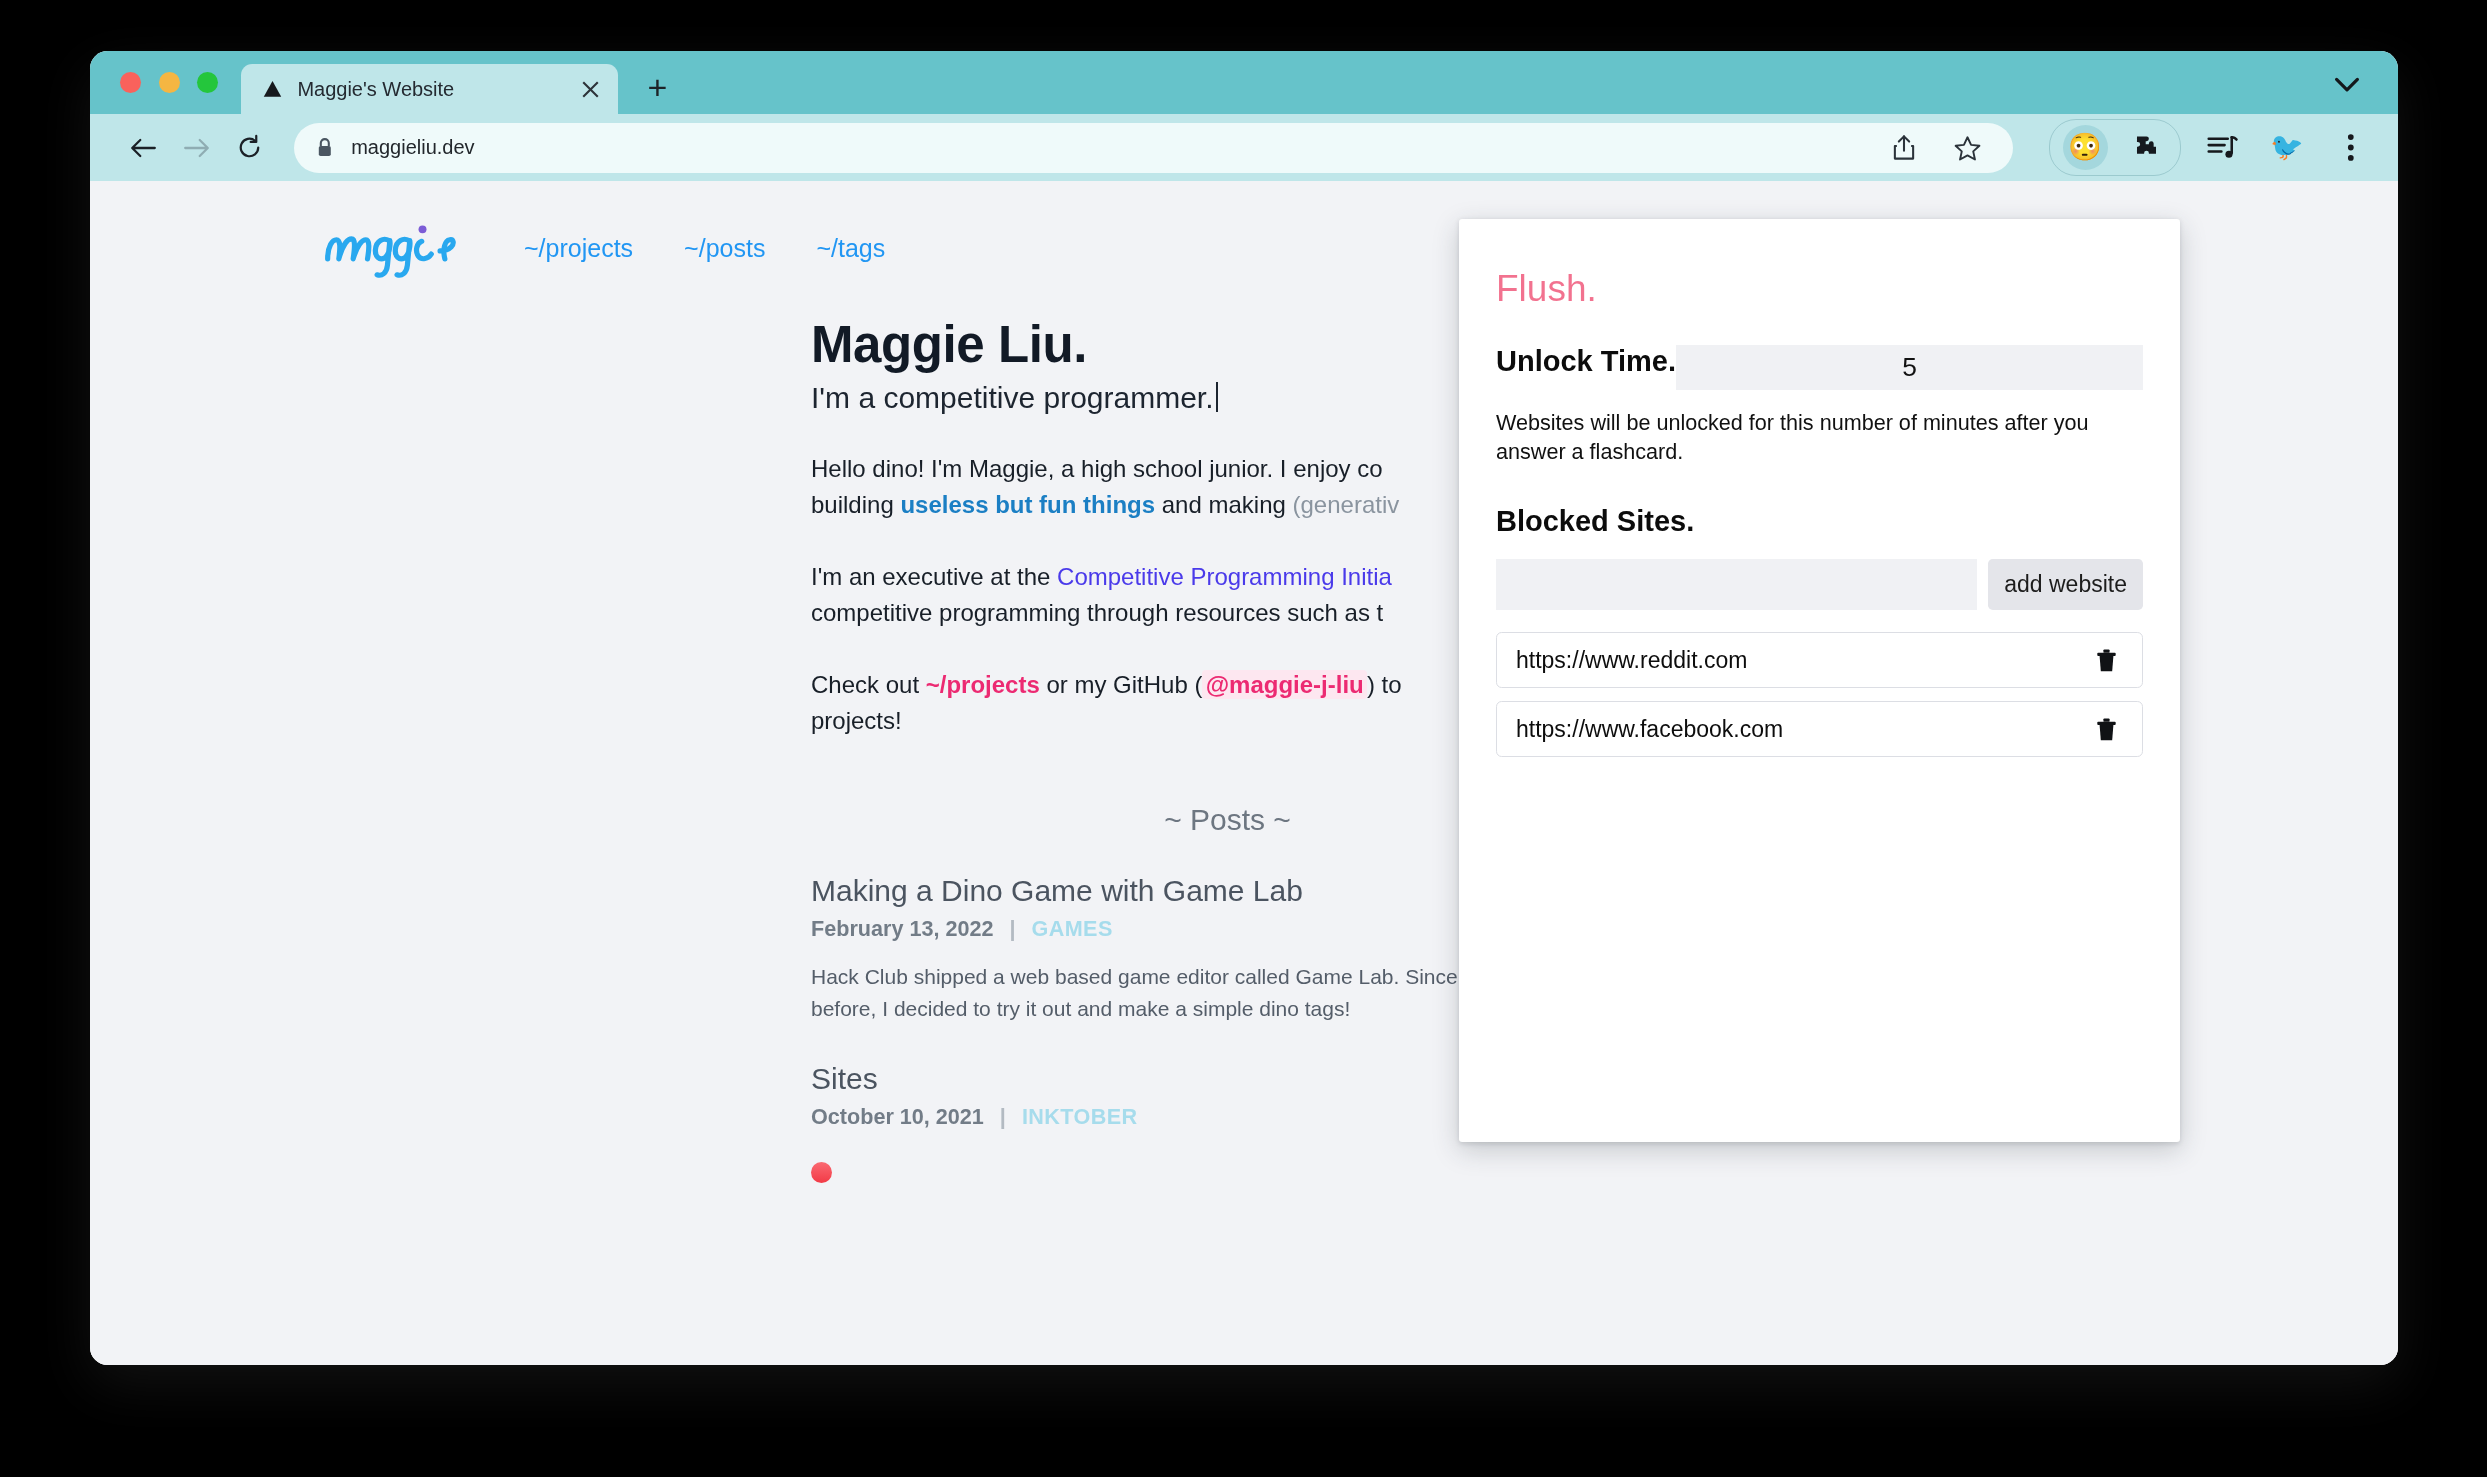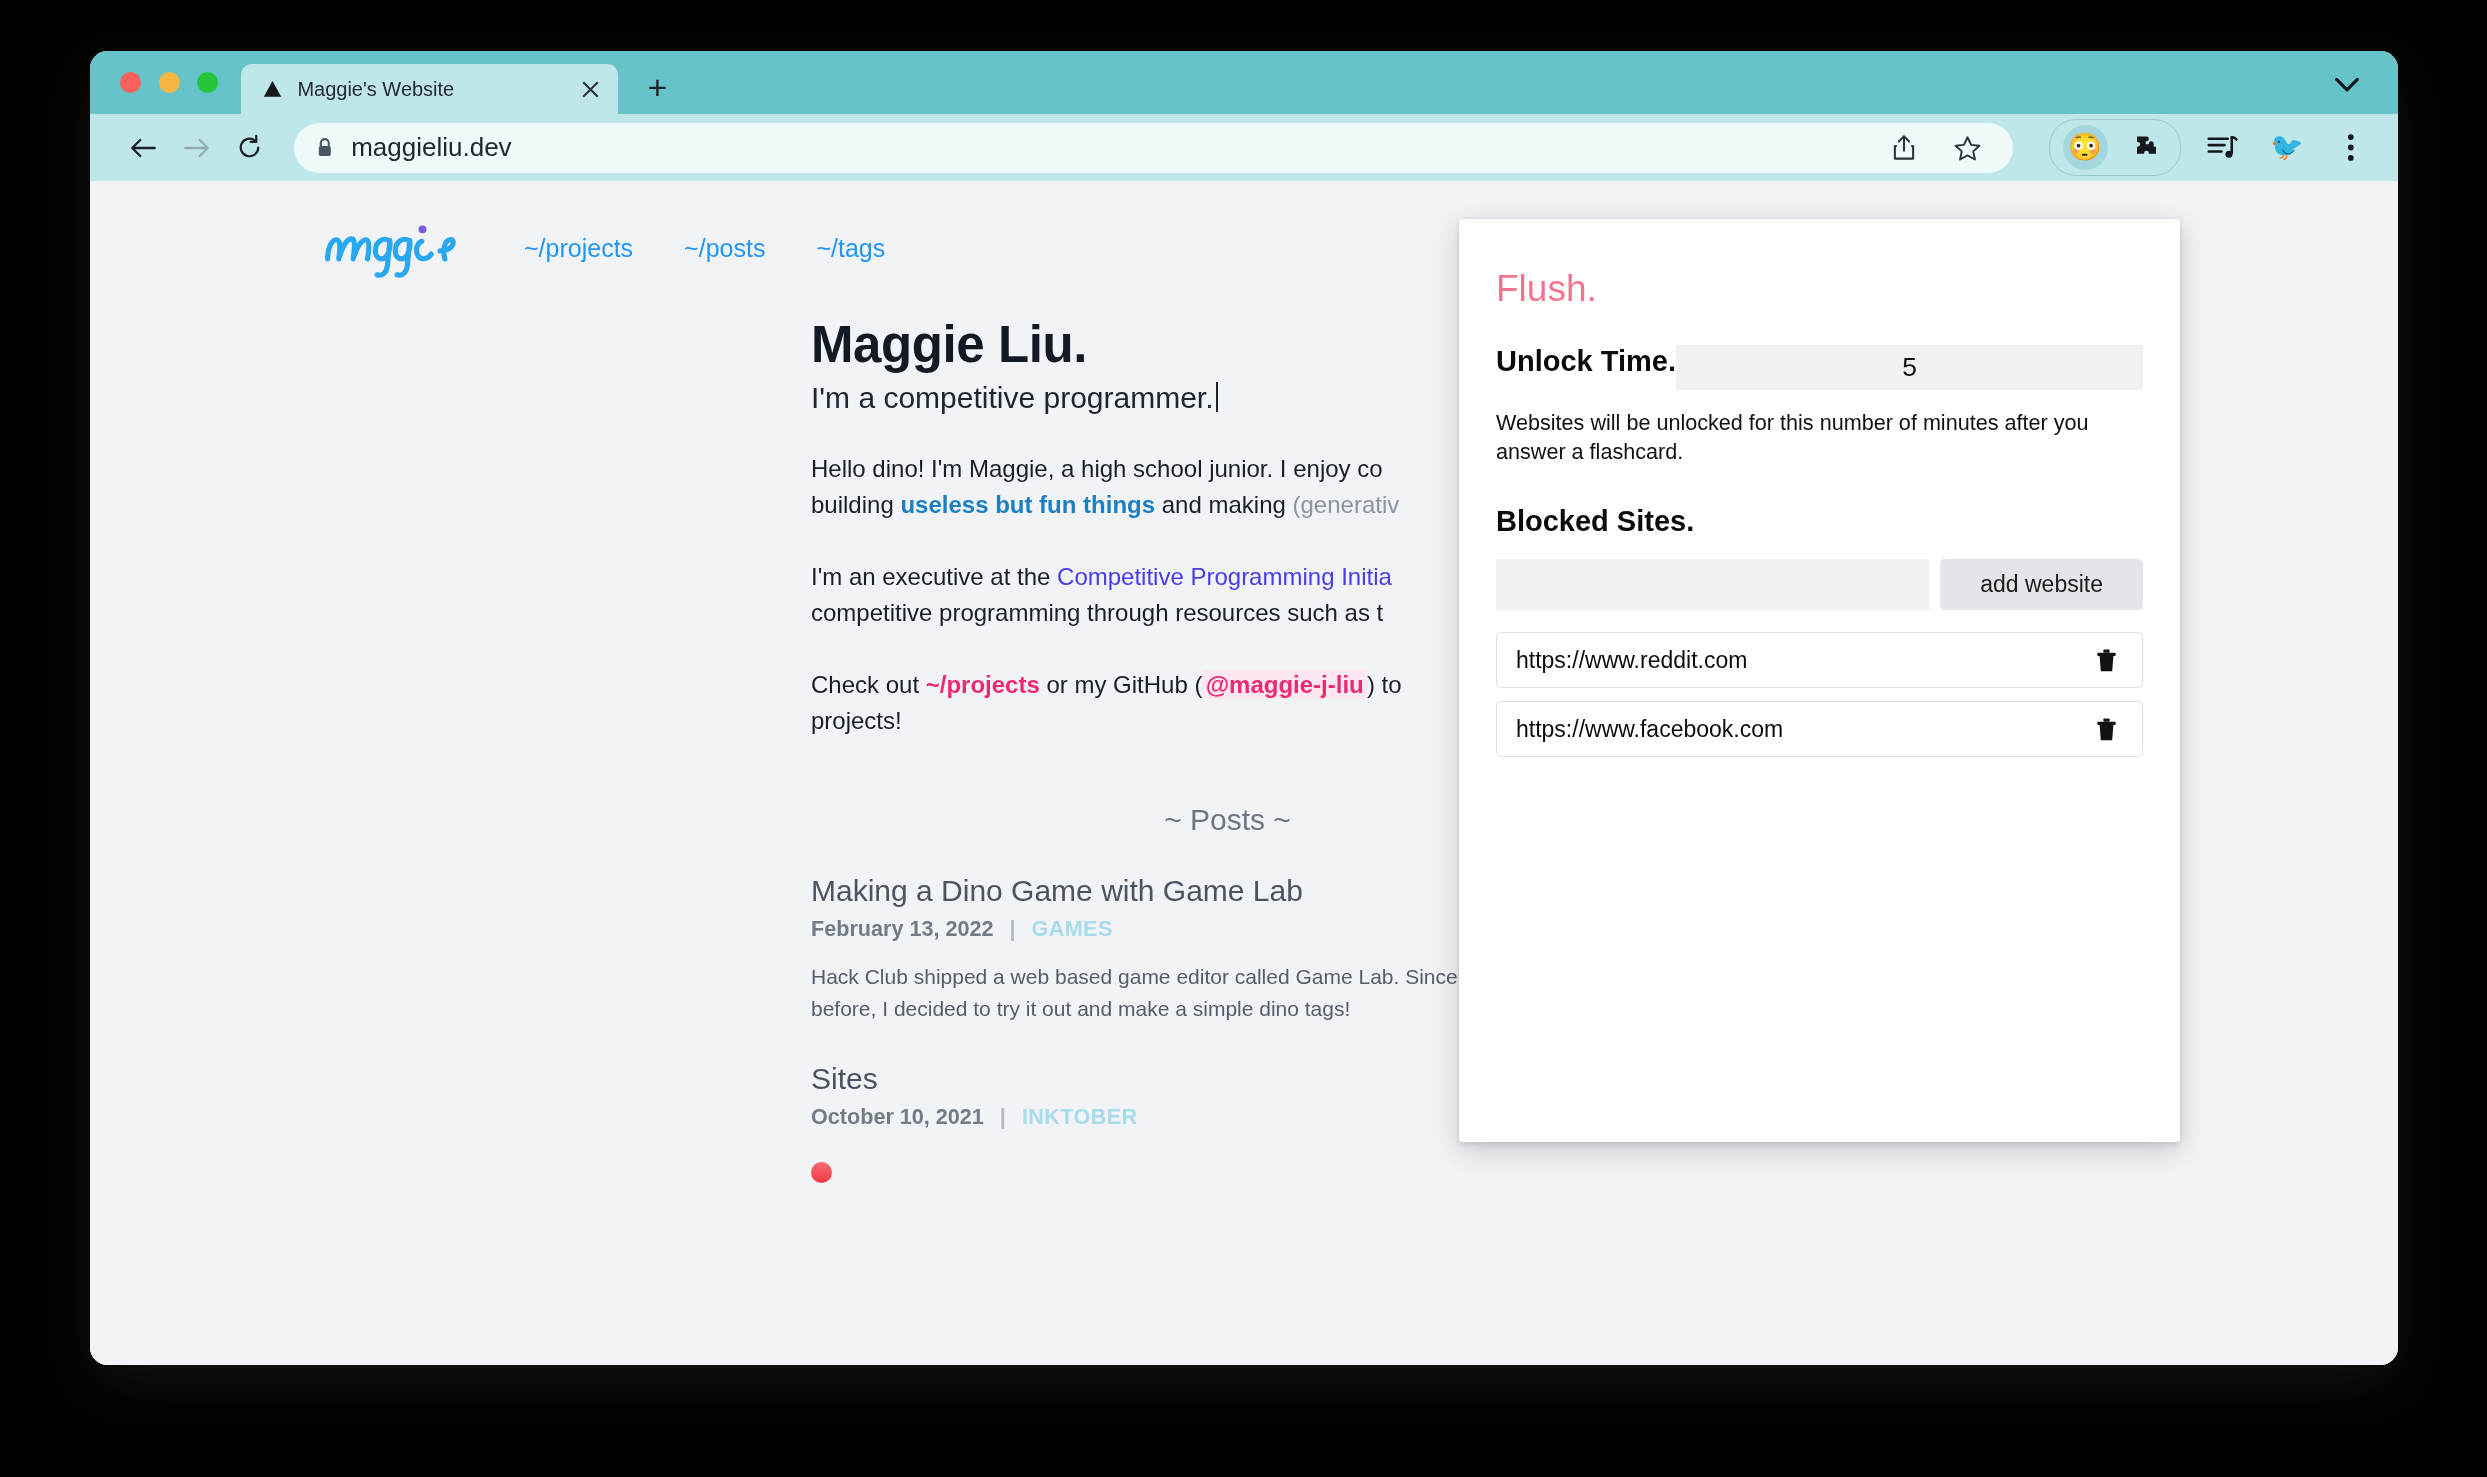--- a/index.html
+++ b/index.html
@@ -133,21 +133,21 @@
     border-radius: 27px;
     display: flex;
     align-items: center;
     padding: 0 22.4px;
     box-sizing: border-box;
     gap: 17.6px;
     min-width: 0;
   }
   .lock-icon { flex: none; display: flex; align-items: center; }
   .omni-url {
-    font-size: 26px;
+    font-size: 20px;
     color: #22272c;
     white-space: nowrap;
     overflow: hidden;
   }
   .omni-right {
     margin-left: auto;
     display: flex;
     align-items: center;
     gap: 24px;
     flex: none;
@@ -378,21 +378,21 @@
     padding: 0 13px;
     box-sizing: border-box;
     font-family: "Liberation Sans", sans-serif;
   }
   .add-btn {
     background: #e4e5ea;
     border: none;
     border-radius: 4.8px;
     font-size: 23px;
     color: #1c1c1c;
-    padding: 0 40px;
+    padding: 0 16px;
     font-family: "Liberation Sans", sans-serif;
     cursor: pointer;
     white-space: nowrap;
   }
   .site-list { margin-top: 22.4px; display: flex; flex-direction: column; gap: 13px; }
   .site-row {
     display: flex;
     align-items: center;
     border: 0.8px solid #dcdee4;
     border-radius: 5.6px;

